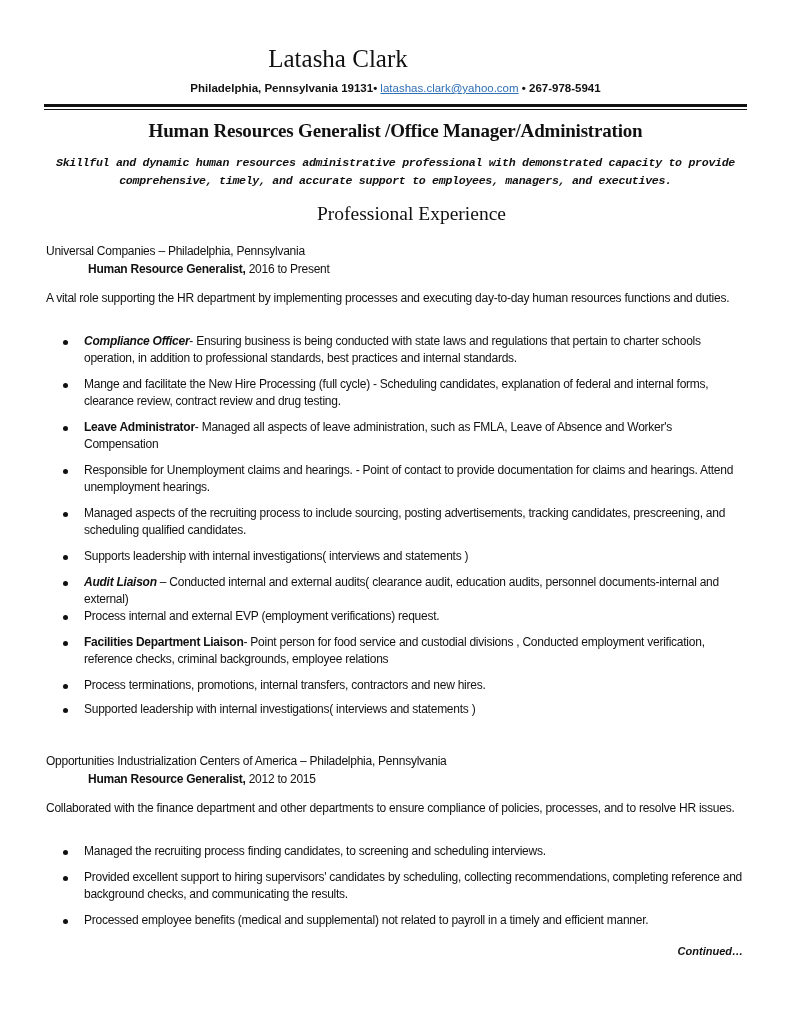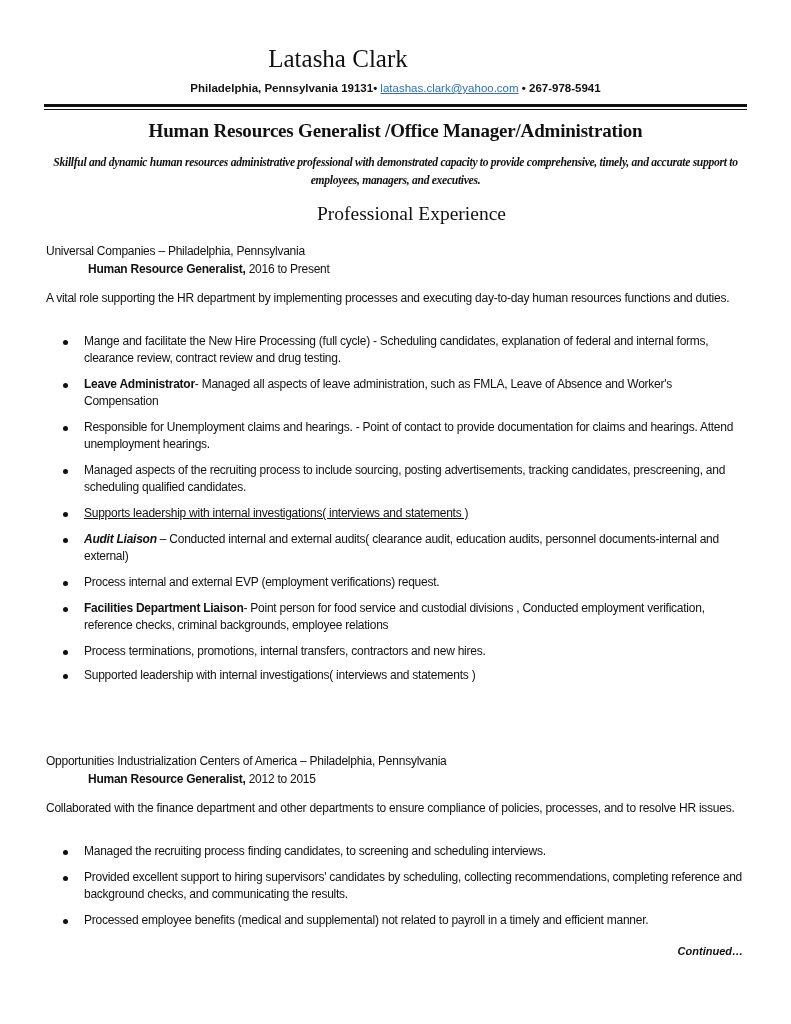--- a/index.html
+++ b/index.html
@@ -17,21 +17,21 @@
     .rule { position: absolute; left: 44px; width: 703px; }
     .rule.thick { top: 104px; height: 3px; background: #111; }
     .rule.thin { top: 109px; height: 1px; background: #111; }
     .headline {
       position: absolute; left: 0; width: 791px; top: 119px; text-align: center;
       font-family: "Liberation Serif", "DejaVu Serif", serif; font-size: 19px; font-weight: bold; line-height: 24px;
       letter-spacing: -0.2px;
     }
     .summary {
       position: absolute; left: 44px; width: 703px; top: 154px; text-align: center;
-      font-family: Liberation Serif, serif; font-size: 11.6px; font-style: italic; font-weight: bold; line-height: 18px;
+      font-family: Liberation Mono, monospace; font-size: 11.6px; font-style: italic; font-weight: bold; line-height: 18px;
       letter-spacing: -0.3px;
     }
     .section-title {
       position: absolute; left: 0; width: 791px; top: 202px; text-align: center;
       font-family: "Liberation Serif", "DejaVu Serif", serif; font-size: 19.5px; line-height: 24px; padding-left: 16px;
     }
     .body-text {
       font-family: "Liberation Sans", sans-serif; font-size: 12px; line-height: 17px; color: #111; letter-spacing: -0.25px;
     }
     .abs { position: absolute; }
@@ -72,26 +72,27 @@
 
   <div class="summary">Skillful and dynamic human resources administrative professional with demonstrated capacity to provide comprehensive, timely, and accurate support to employees, managers, and executives.</div>
 
   <div class="section-title">Professional Experience</div>
 
   <div class="abs body-text company">Universal Companies – Philadelphia, Pennsylvania</div>
   <div class="abs body-text role"><b>Human Resource Generalist,</b><span> 2016 to Present</span></div>
   <div class="abs body-text intro">A vital role supporting the HR department by implementing processes and executing day-to-day human resources functions and duties.</div>
 
   <ul class="bullets body-text" style="top:333px;">
+    <li style="margin-bottom:9px;"><span class="dot"></span><span class="b-bi">Compliance Officer</span><span>- Ensuring business is being conducted with state laws and regulations that pertain to charter schools operation, in addition to professional standards, best practices and internal standards.</span></li>
     <li style="margin-bottom:9px;"><span class="dot"></span><span>Mange and facilitate the New Hire Processing (full cycle) - Scheduling candidates, explanation of federal and internal forms, clearance review, contract review and drug testing.</span></li>
     <li style="margin-bottom:9px;"><span class="dot"></span><span class="b-b">Leave  Administrator</span><span>- Managed all aspects of leave administration, such as FMLA, Leave of Absence and Worker's Compensation</span></li>
     <li style="margin-bottom:9px;"><span class="dot"></span><span>Responsible for Unemployment claims and hearings. - Point of contact to provide documentation for claims and hearings. Attend unemployment hearings.</span></li>
     <li style="margin-bottom:9px;"><span class="dot"></span><span>Managed aspects of the recruiting process to include sourcing, posting advertisements, tracking candidates, prescreening, and scheduling qualified candidates.</span></li>
-    <li style="margin-bottom:9px;text-decoration:underline;"><span class="dot"></span><span>Supports  leadership with  internal investigations( interviews and statements )</span></li>
-    <li style="margin-bottom:9px;"><span class="dot"></span><span class="b-bi">Audit Liaison</span><span> – Conducted internal  and external audits(  clearance audit, education audits, personnel documents-internal and external)</span></li>
+    <li style="margin-bottom:9px;"><span class="dot"></span><span>Supports  leadership with  internal investigations( interviews and statements )</span></li>
+    <li style=""><span class="dot"></span><span class="b-bi">Audit Liaison</span><span> – Conducted internal  and external audits(  clearance audit, education audits, personnel documents-internal and external)</span></li>
     <li style="margin-bottom:9px;"><span class="dot"></span><span>Process internal and external EVP (employment verifications) request.</span></li>
     <li style="margin-bottom:9px;"><span class="dot"></span><span class="b-b">Facilities Department Liaison</span><span>- Point person for food service and custodial divisions , Conducted employment verification, reference checks, criminal backgrounds, employee relations</span></li>
     <li style="margin-bottom:7px;"><span class="dot"></span><span>Process terminations, promotions, internal transfers, contractors and new hires.</span></li>
     <li><span class="dot"></span><span>Supported leadership with  internal investigations( interviews and statements )</span></li>
   </ul>
 
   <div class="abs body-text company" style="top:753px;">Opportunities Industrialization Centers of America – Philadelphia, Pennsylvania</div>
   <div class="abs body-text role" style="top:771px;"><b>Human Resource Generalist,</b><span> 2012 to 2015</span></div>
   <div class="abs body-text intro" style="top:800px;">Collaborated with the finance department and other departments to ensure compliance of policies, processes, and to resolve HR issues.</div>
 

